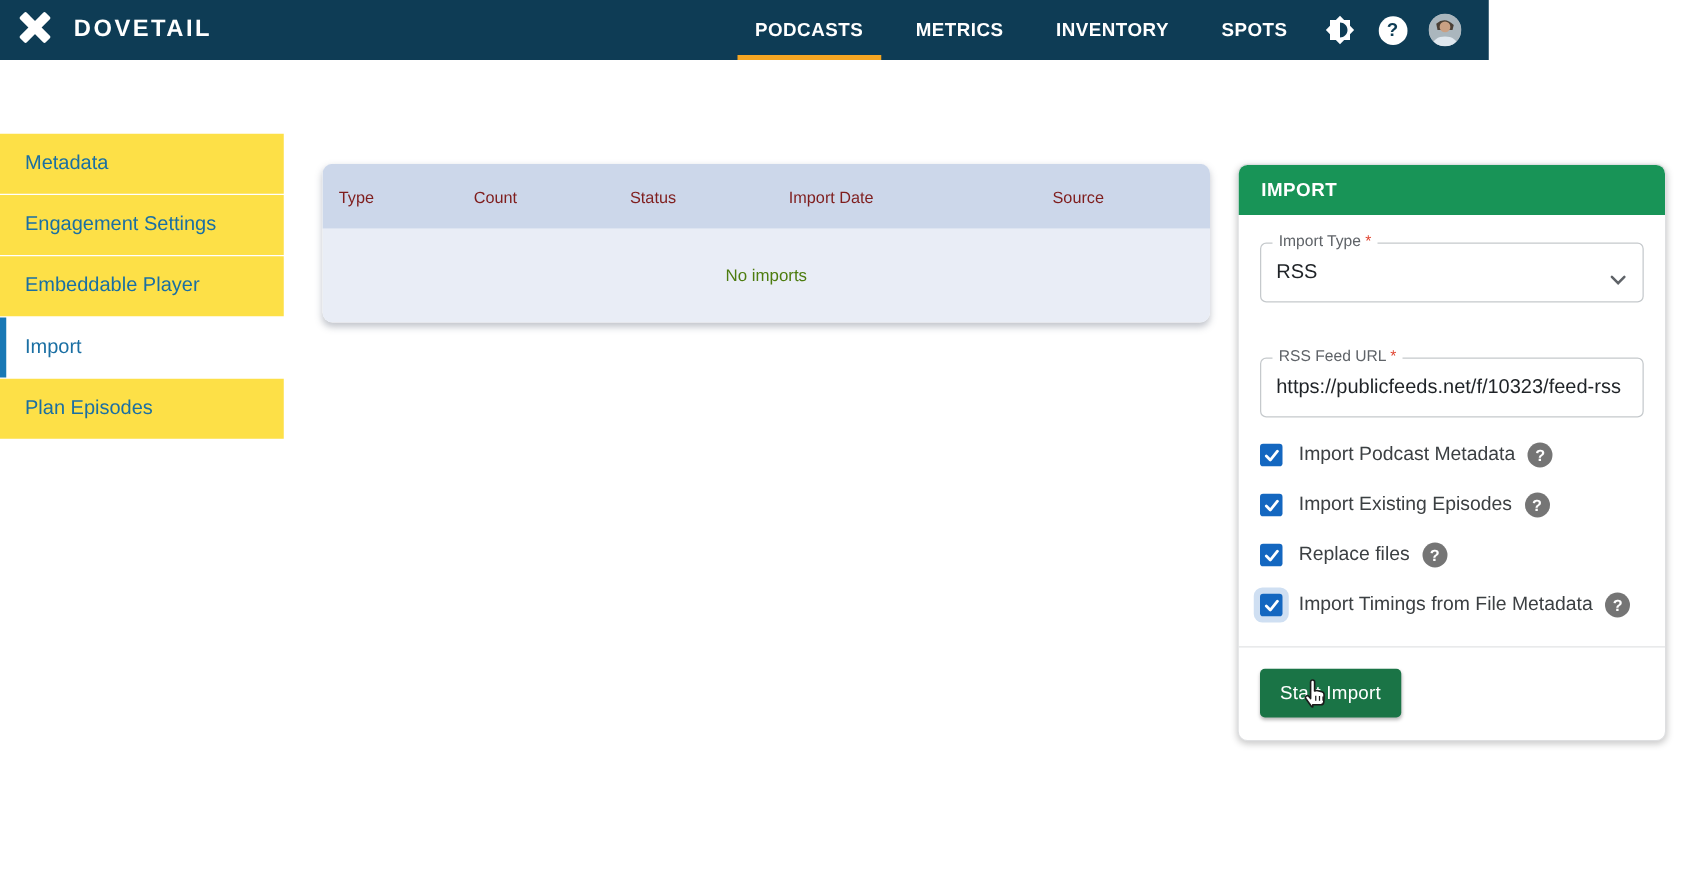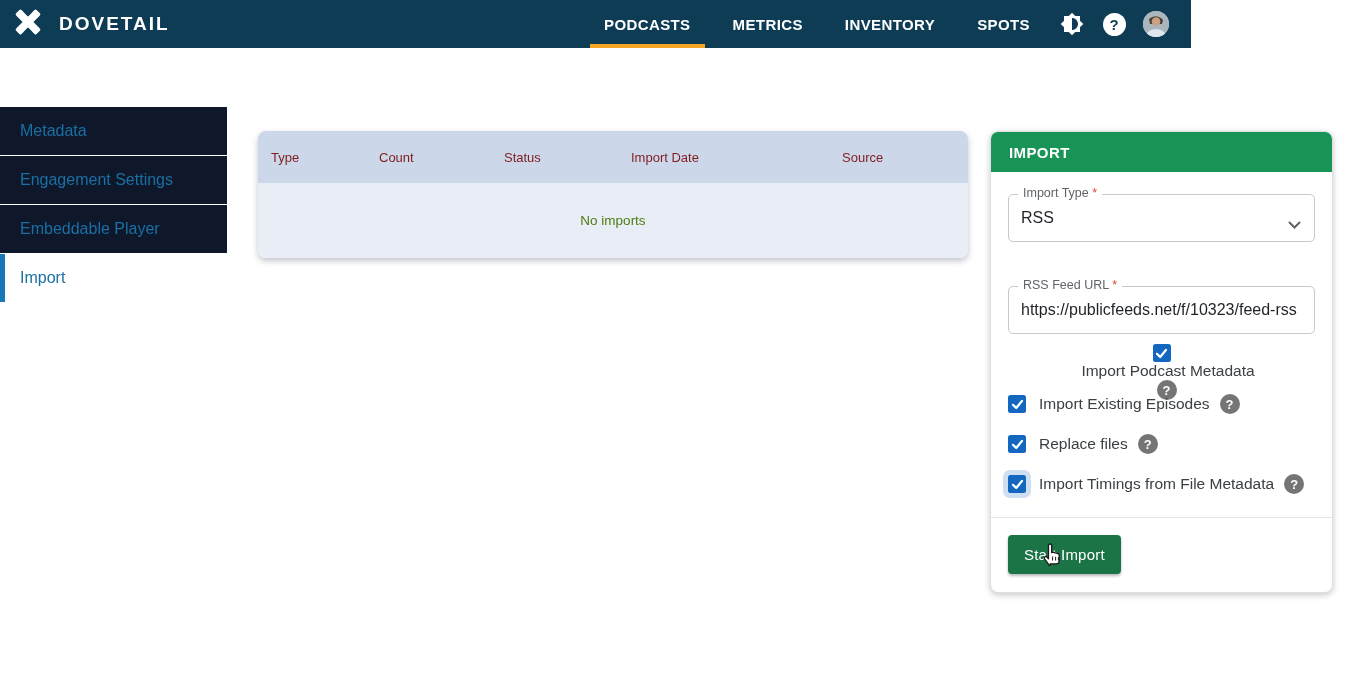--- a/index.html
+++ b/index.html
@@ -31,21 +31,21 @@
   .picker-name { font-style:italic; color:#66696d; font-weight:600; font-size:16.5px; flex:1; }
   .tabs { display:flex; align-items:stretch; padding-left:20px; gap:14px; }
   .tab { position:relative; display:flex; align-items:center; padding:0 18px;
     color:#5f6368; font-weight:600; font-size:15px; letter-spacing:.5px; cursor:pointer; }
   .tab.active { color:#1d1f21; font-weight:700; }
   .tab.active::after { content:""; position:absolute; left:2px; right:2px; bottom:0;
     height:3px; background:#f5a623; }
 
   
   .sidebar { position:absolute; top:107px; left:0; width:227px; }
-  .side-item { height:48px; margin-bottom:1px; background:#0f172a; display:flex;
+  .side-item { height:48px; margin-bottom:1px; background:#fde047; display:flex;
     align-items:center; padding-left:20px; color:#1a6fa3; font-size:16px; cursor:pointer; }
   .side-item.active { background:#fff; border-left:5px solid #1878b5; padding-left:15px; }
 
   
   .imports-table { position:absolute; left:258px; top:131px; width:710px;
     border-radius:8px; overflow:hidden; box-shadow:0 3px 6px rgba(80,88,110,.35); }
   .t-head { display:flex; background:#ccd7ea; height:52px; align-items:center;
     font-size:13px; color:#7f1d1d; }
   .t-col { padding-left:13px; }
   .t-col.c0{ width:108px; } .t-col.c1{ width:125px; } .t-col.c2{ width:127px; }
@@ -64,21 +64,21 @@
   .field.second { margin-top:44px; }
   .field-label { position:absolute; top:-9px; left:9px; background:#fff; padding:0 5px;
     font-size:12.5px; color:#5f6368; white-space:nowrap; }
   .req { color:#e0432f; }
   .select-value { line-height:46px; padding:0 12px; font-size:16px; color:#1f2327; }
   .field-chevron { position:absolute; right:13px; top:20px; }
   .field-input { border:none; outline:none; background:transparent; width:calc(100% - 16px);
     margin:0 4px 0 12px; height:46px; font-size:16px; color:#1f2327;
     font-family:"Liberation Sans", sans-serif; }
   .check-row { display:flex; align-items:center; height:40px; }
-  .check-row.first { margin-top:10px;flex-direction:column; }
+  .check-row.first { margin-top:10px; }
   .checkbox { width:18px; height:18px; background:#1467c0; border-radius:2.5px; flex:none;
     display:flex; align-items:center; justify-content:center; cursor:pointer; }
   .checkbox.halo { box-shadow:0 0 0 5px #cfdff2; }
   .check-label { margin-left:13px; font-size:15.5px; color:#3c4043; }
   .help-dot { width:20px; height:20px; border-radius:50%; background:#757575; color:#fff;
     font-size:13px; font-weight:700; display:flex; align-items:center; justify-content:center;
     margin-left:10px; cursor:pointer; flex:none; }
   .card-footer { margin-top:13px; border-top:1px solid #e2e3e5; padding:17px 17px 18px 17px; }
   .start-btn { background:#1a7446; color:#fff; border:none; border-radius:4px; height:39px;
     padding:0 16px; font-size:15px; font-weight:500; letter-spacing:.2px;
@@ -133,20 +133,21 @@
       </div>
     </div>
   </div>
 
 
   <div class="sidebar">
     <div class="side-item">Metadata</div>
     <div class="side-item">Engagement Settings</div>
     <div class="side-item">Embeddable Player</div>
     <div class="side-item active">Import</div>
+    <div class="side-item">Plan Episodes</div>
   </div>
 
   <div class="imports-table">
     <div class="t-head">
       <div class="t-col c0">Type</div>
       <div class="t-col c1">Count</div>
       <div class="t-col c2">Status</div>
       <div class="t-col c3">Import Date</div>
       <div class="t-col c4">Source</div>
     </div>

